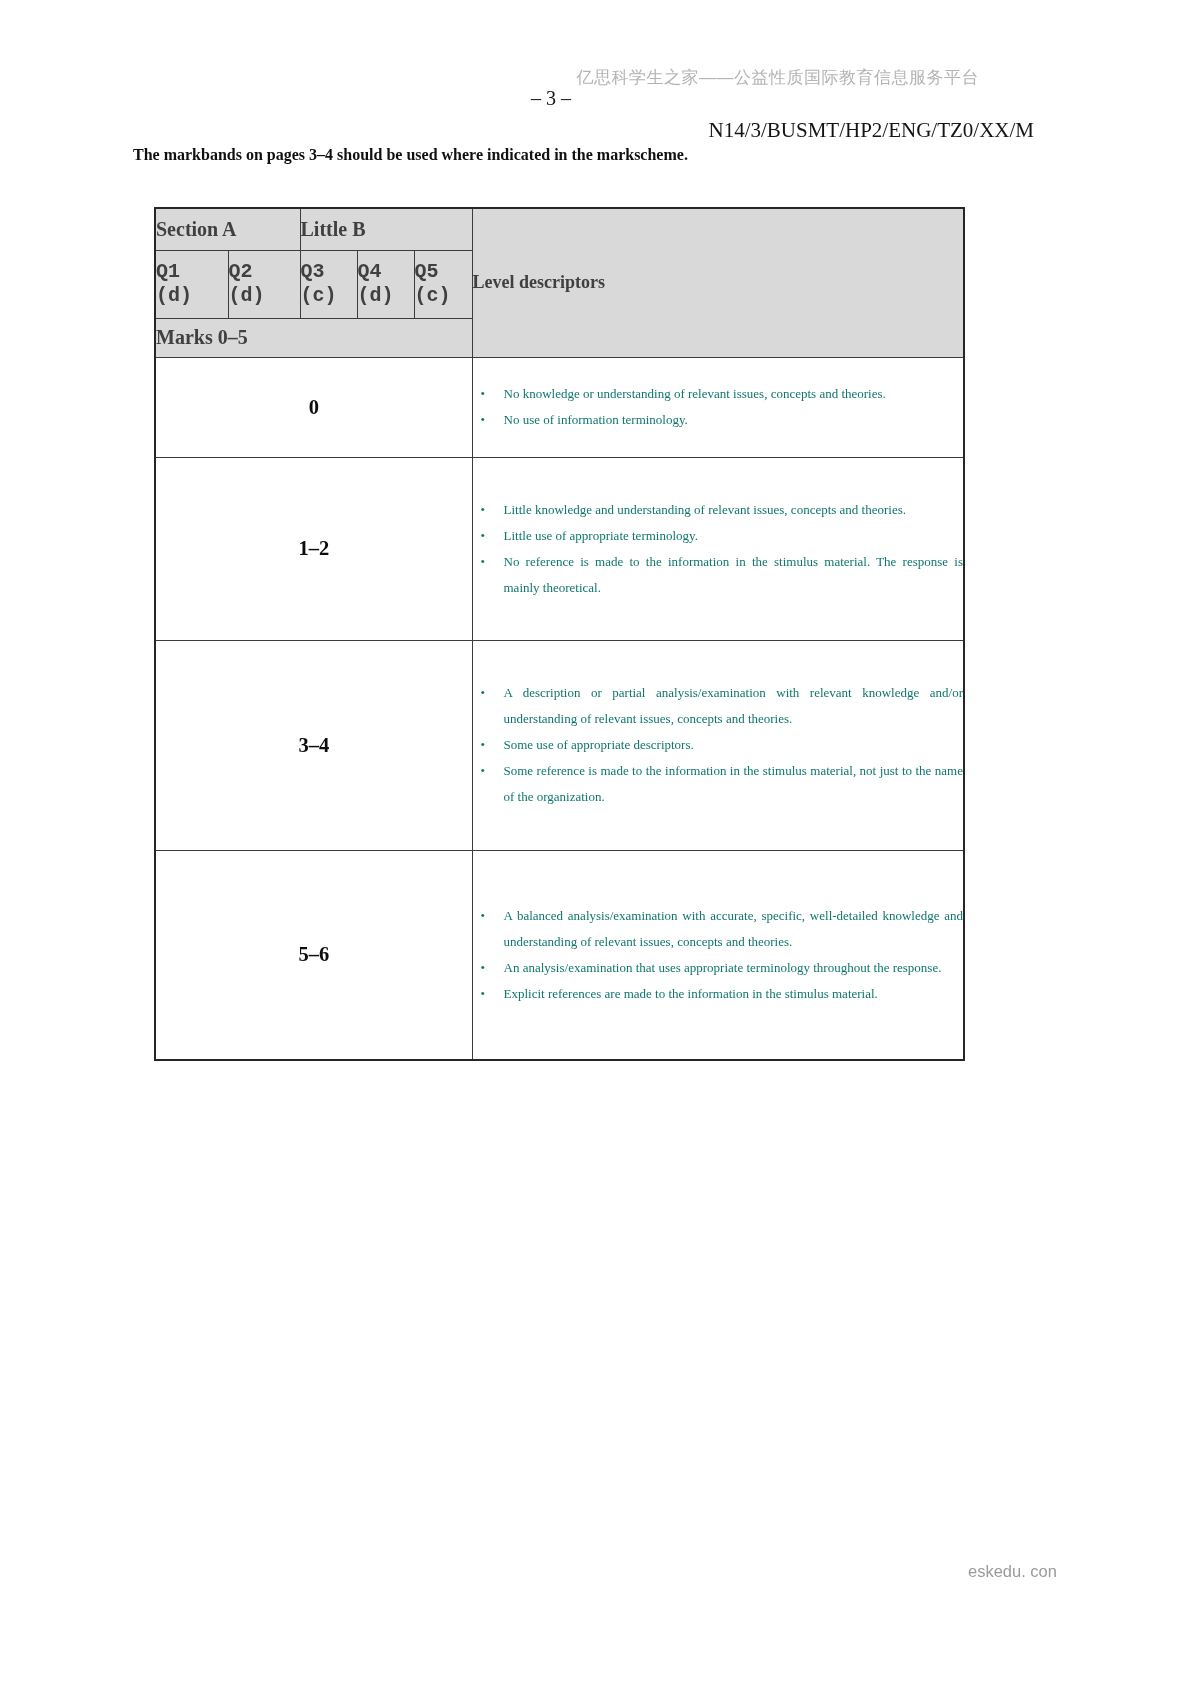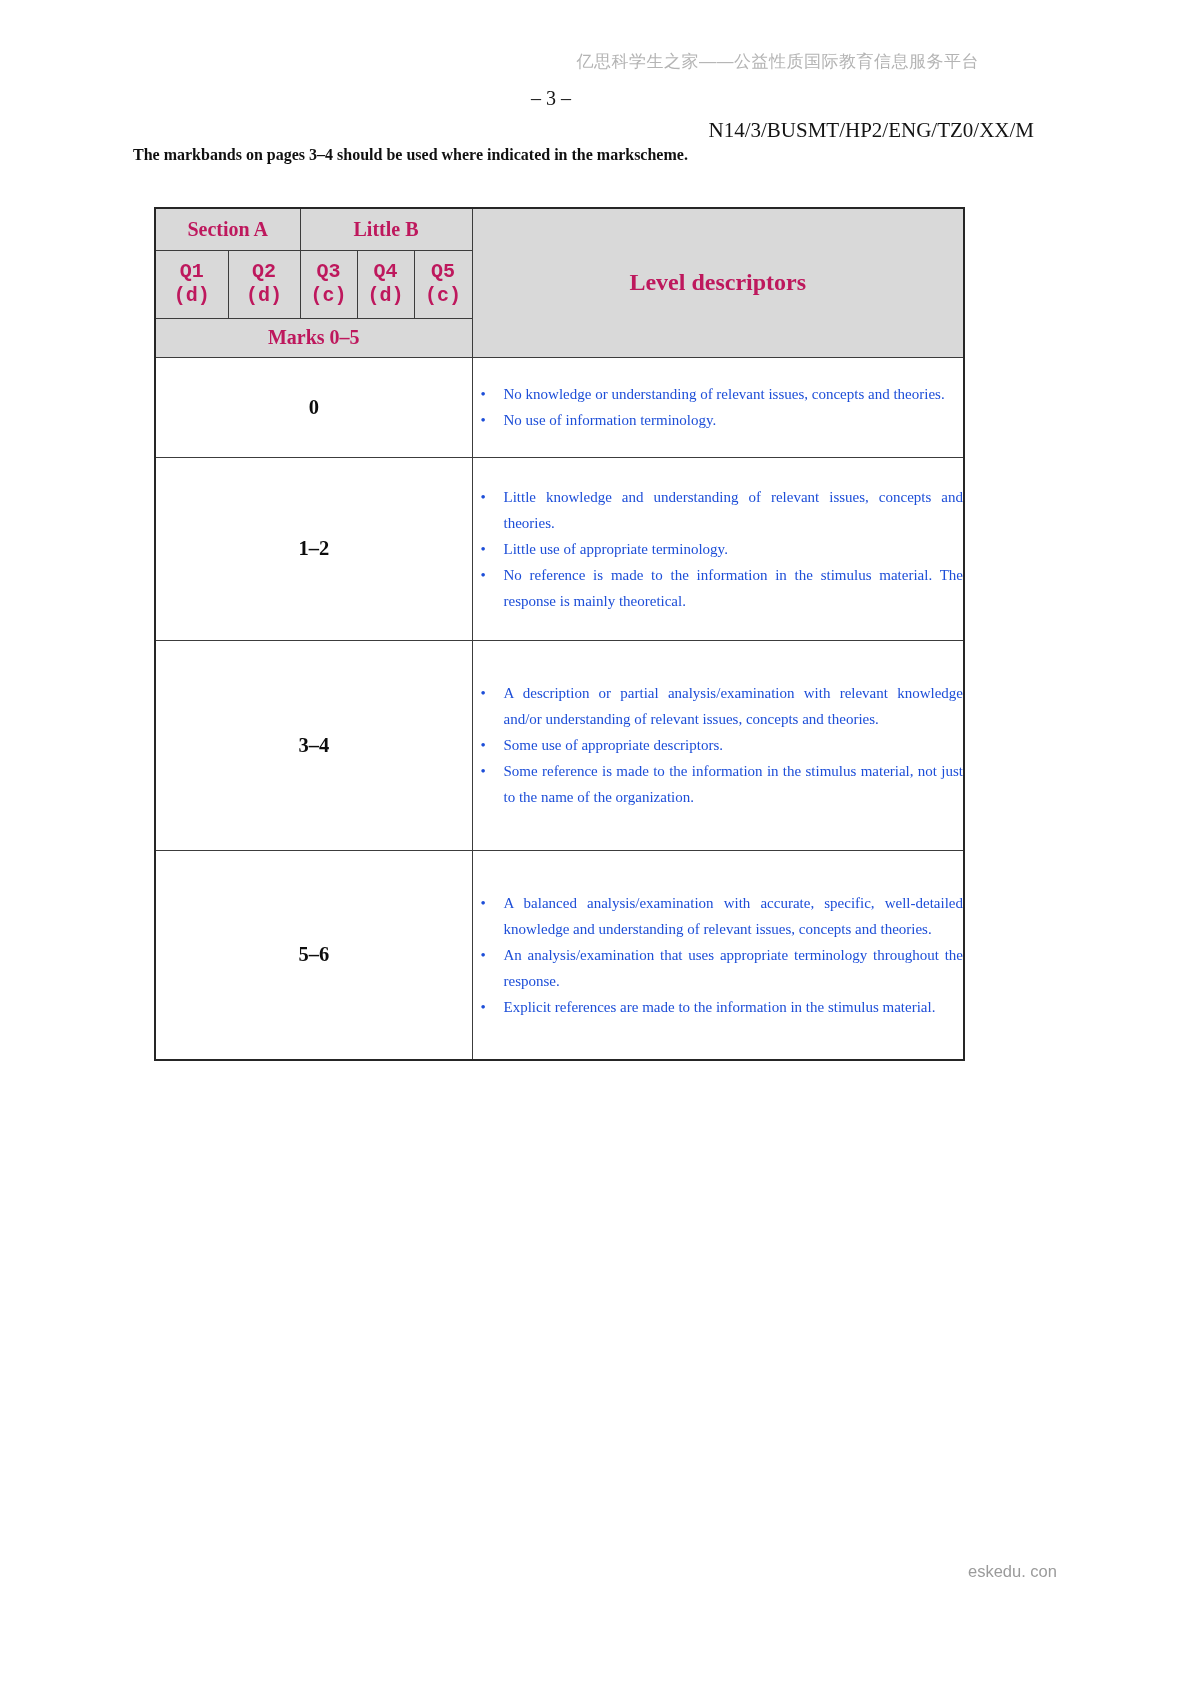--- a/index.html
+++ b/index.html
@@ -11,21 +11,21 @@
     position: relative;
     width: 1191px;
     height: 1684px;
     background: #ffffff;
     font-family: "Liberation Serif", serif;
     color: #111111;
     overflow: hidden;
   }
   .wm-top {
     position: absolute;
-    top: 50px;
+    top: 66px;
     right: 212px;
     font-family: "Liberation Sans", sans-serif;
     font-size: 17px;
     letter-spacing: 0.5px;
     color: #b4b4b4;
     white-space: nowrap;
   }
   .page-number {
     position: absolute;
     top: 87px;
@@ -63,35 +63,34 @@
     width: 809px;
     border: 2px solid #262626;
   }
   table.markbands td {
     border: 1px solid #3c3c3c;
     padding: 0;
     overflow: hidden;
   }
   td.hdr {
     background: #d9d9d9;
-    text-align: center;
     vertical-align: middle;
     font-weight: bold;
     font-size: 20px;
-    color: #be185d;
+    color: #404040;
   }
   tr.row-sections { height: 42px; }
   tr.row-questions { height: 68px; }
   tr.row-markshdr { height: 39px; }
   tr.body-0 { height: 100px; }
   tr.body-1 { height: 183px; }
   tr.body-2 { height: 210px; }
   tr.body-3 { height: 210px; }
   td.qcell div { line-height: 24px; font-family: Liberation Mono, monospace; }
-  td.levelhdr { font-size: 24px; }
+  td.levelhdr { font-size: 18px; }
   td.marks {
     background: #ffffff;
     text-align: center;
     vertical-align: middle;
     font-weight: bold;
     font-size: 20.5px;
     color: #0d0d0d;
   }
   td.desc {
     background: #ffffff;
@@ -100,23 +99,23 @@
   }
   ul.bullets {
     margin: 0;
     padding: 0;
     list-style: none;
   }
   ul.bullets li {
     position: relative;
     padding-left: 31px;
     text-align: justify;
-    font-size: 15px;
+    font-size: 13px;
     line-height: 26px;
-    color: #1d4ed8;
+    color: #0f766e;
   }
   ul.bullets li::before {
     content: "\2022";
     position: absolute;
     left: 8px;
     top: 0;
   }
   .wm-bottom {
     position: absolute;
     top: 1562px;

